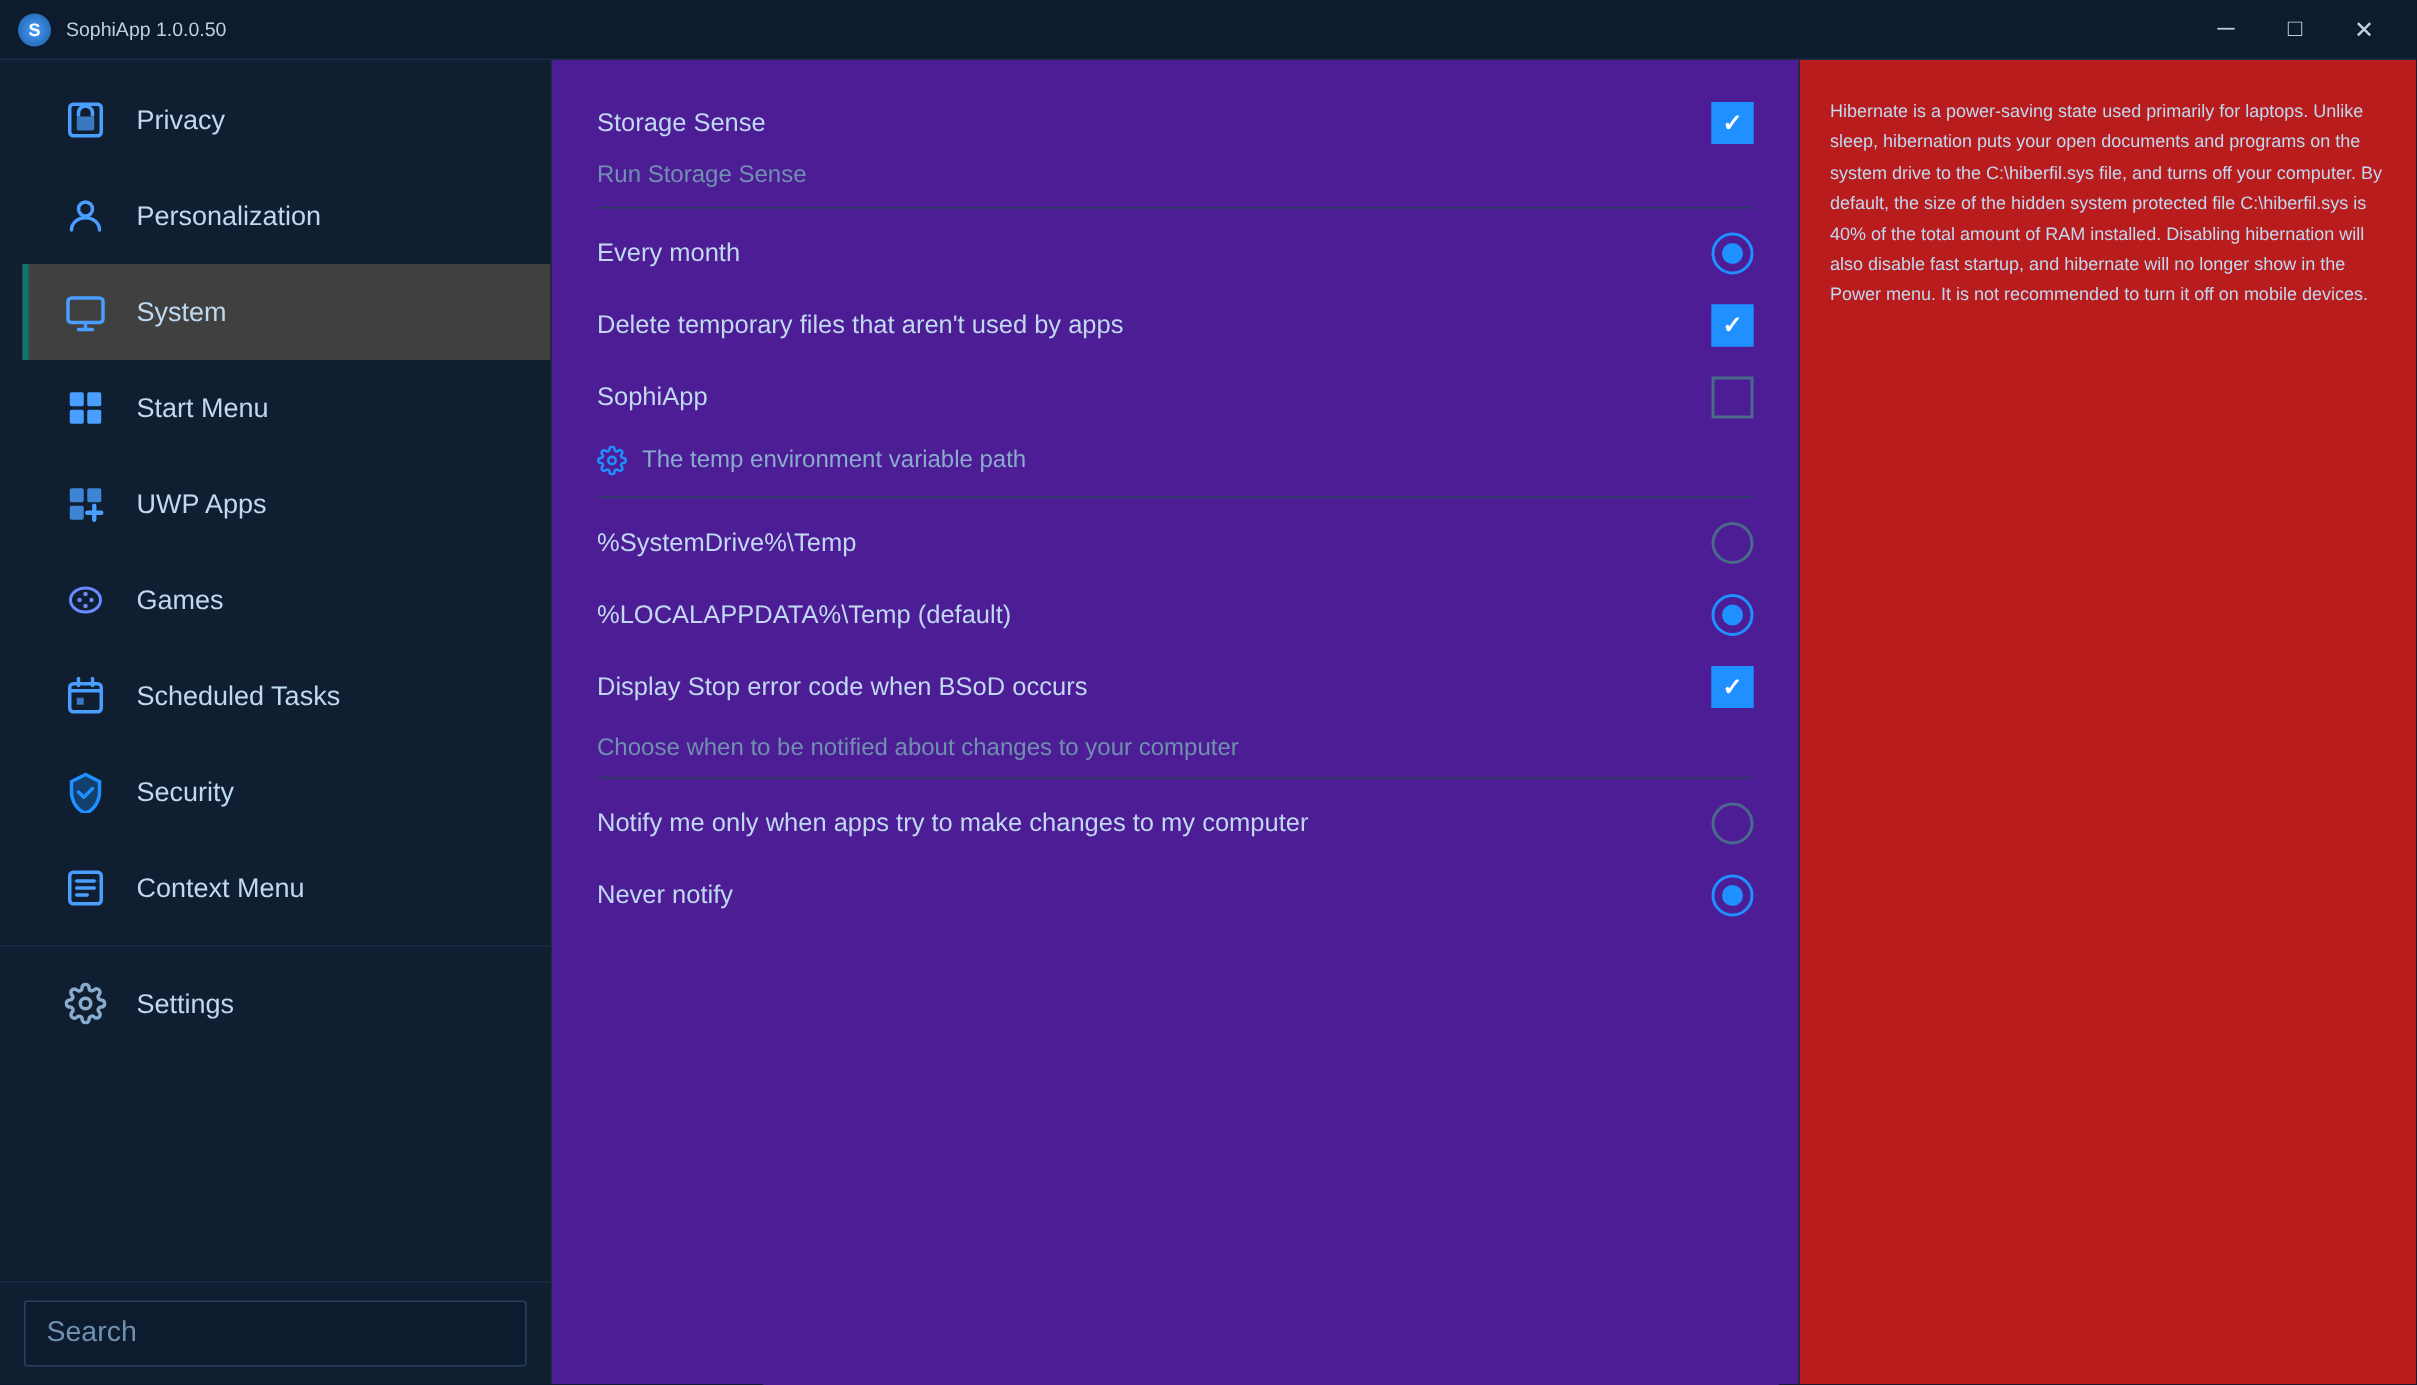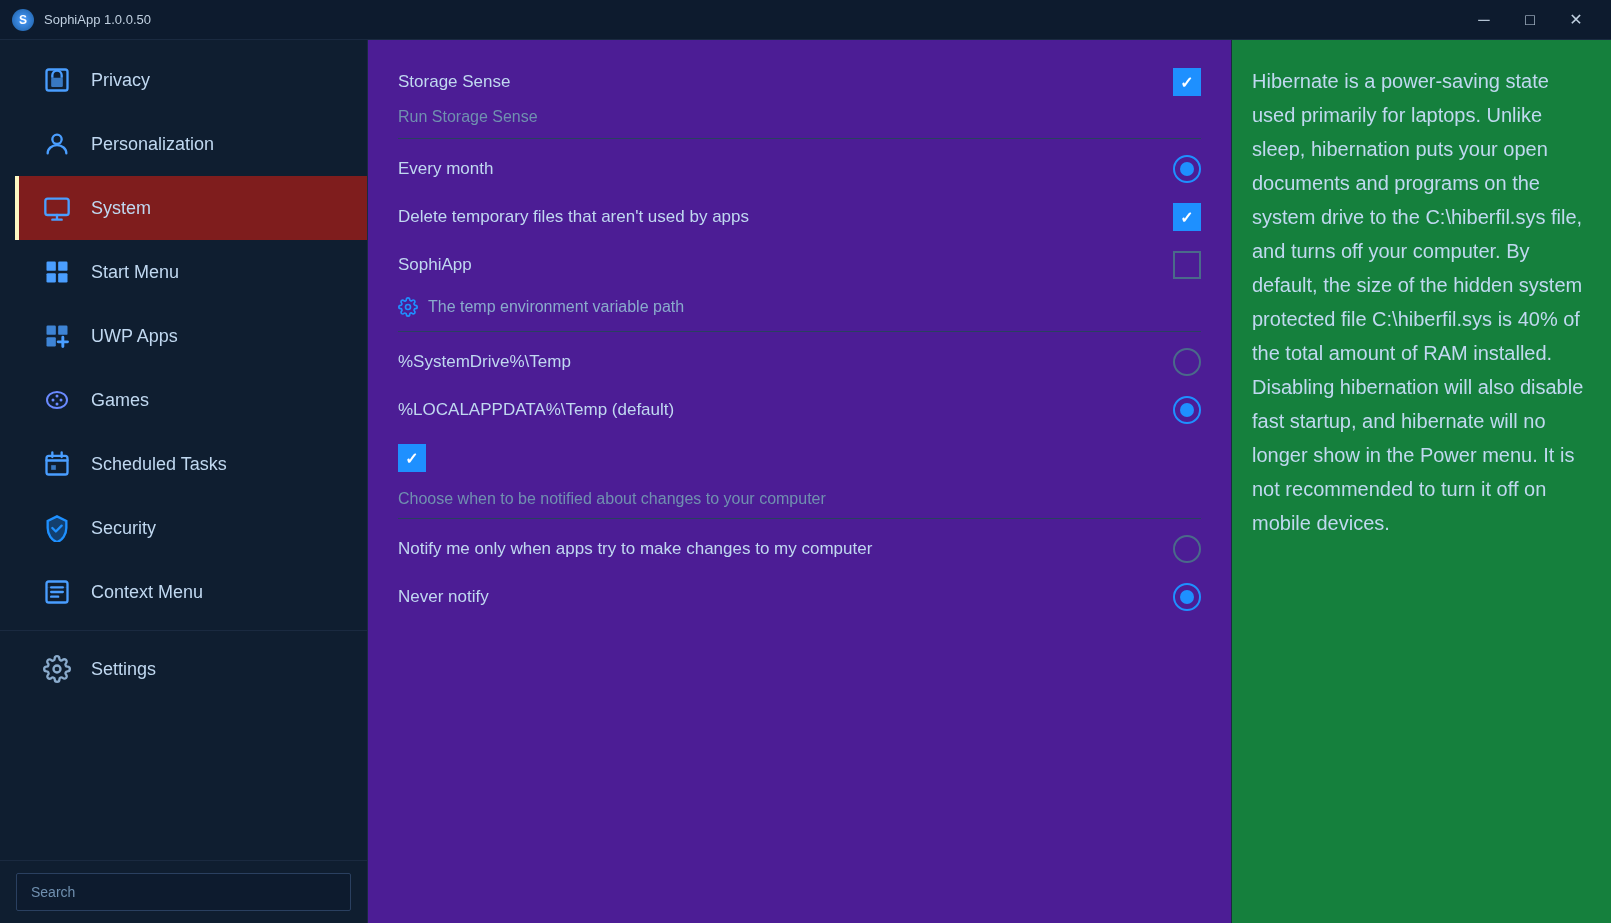--- a/index.html
+++ b/index.html
@@ -83,22 +83,22 @@
       padding: 14px 20px;
       cursor: pointer;
       color: #c0d8f0;
       font-size: 18px;
       font-weight: 400;
       border-left: 4px solid transparent;
       transition: background 0.15s;
       margin-left: 15px;
     }
     .sidebar-item.active {
-      border-left: 4px solid #fef9c3;
-      background: #7f1d1d;
+      border-left: 4px solid #0f766e;
+      background: #404040;
     }
     .sidebar-item-icon {
       width: 36px;
       height: 36px;
       margin-right: 16px;
       display: flex;
       align-items: center;
       justify-content: center;
       flex-shrink: 0;
     }
@@ -112,21 +112,21 @@
     }
     .sidebar-search {
       padding: 12px 16px;
       border-top: 1px solid #1a2a40;
     }
     .sidebar-search input {
       width: 100%;
       background: #0d1b2e;
       border: 1px solid #2a4060;
       color: #c0d8f0;
-      font-size: 14px;
+      font-size: 19px;
       padding: 10px 14px;
       outline: none;
       border-radius: 2px;
     }
     .sidebar-search input::placeholder { color: #7090b0; }
 
     
     .content-area {
       flex: 1;
       background: #4c1d95;
@@ -218,25 +218,25 @@
       height: 14px;
       border-radius: 50%;
       background: #1e90ff;
     }
     .radio-control.unselected {
       border-color: #4a6a8a;
     }
 
     
     .info-panel {
-      width: 380px;
-      background: #15803d;
+      width: 412px;
+      background: #b91c1c;
       border-left: 1px solid #1a2a40;
       padding: 24px 20px;
-      font-size: 20px;
+      font-size: 12px;
       line-height: 1.7;
       color: #c0d8f0;
       flex-shrink: 0;
       overflow-y: auto;
     }
   </style>
 </head>
 <body>
 
 <div class="title-bar">
@@ -427,20 +427,21 @@
 
     <div class="row">
       <span class="row-label">%LOCALAPPDATA%\Temp (default)</span>
       <div class="radio-control selected">
         <div class="radio-dot"></div>
       </div>
     </div>
 
 
     <div class="row">
+      <span class="row-label">Display Stop error code when BSoD occurs</span>
       <div class="checkbox-control">
         <span class="checkbox-check">✓</span>
       </div>
     </div>
 
     <div class="section-title">Choose when to be notified about changes to your computer</div>
 
     <hr class="row-divider">
 
     <div class="row">

